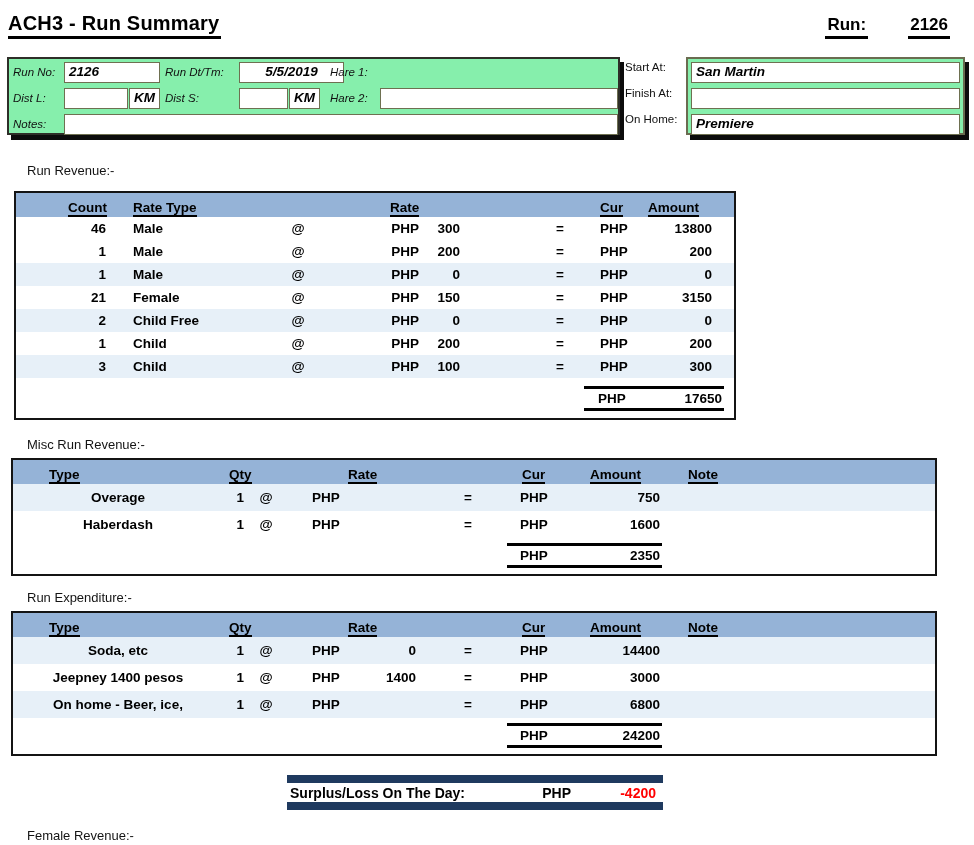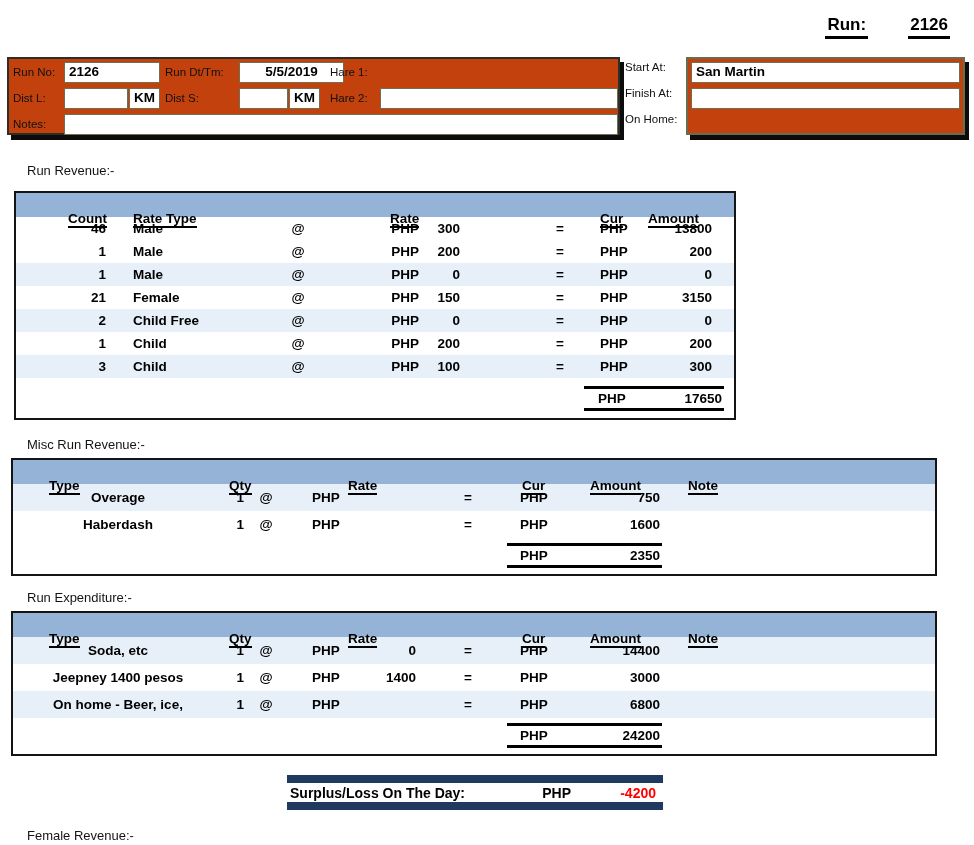--- a/index.html
+++ b/index.html
@@ -18,40 +18,41 @@
   
   .title{
     position:absolute;left:8px;top:12px;font-size:20px;font-weight:bold;
     border-bottom:3px solid #000;padding:0 2px 1px 0;letter-spacing:.2px;
   }
   .run-group{position:absolute;top:15px;right:24px;display:flex;gap:40px;
     font-size:17px;font-weight:bold;margin-left:28px;}
   .run-group span{border-bottom:3px solid #000;padding:0 2px 1px 2px;}
   
   .formbox{
-    position:absolute;top:57px;background:#c2410c;border:2px solid #2e2e28;
+    position:absolute;top:57px;background:#86efac;border:2px solid #2e2e28;
     box-shadow:4px 5px 0 0 #0c0c0c;
+    font-style:italic;
   }
   .formbox.left{left:7px;width:613px;height:78px;}
   .formbox.right{left:686px;width:279px;height:78px;border-color:#6a6c50;}
   .flabel{position:absolute;font-size:11.5px;color:#111;white-space:nowrap;}
   .fbox{
     position:absolute;height:21px;border:1.5px solid var(--field-border);
     background:#fff;font-size:13.5px;font-weight:bold;line-height:18px;
     padding:0 4px;white-space:nowrap;overflow:hidden;
   }
   .fbox.center{text-align:center;}
   .rlabels span{position:absolute;left:625px;font-size:11.5px;color:#111;}
   
   .seclabel{position:absolute;left:8px;font-size:13px;color:#141414;margin-left:19px;}
   
   .tbl{position:absolute;border:2px solid #141414;background:#fff;}
   .tbl-head{height:24px;background:var(--header-blue);position:relative;}
   .tbl-head span{
-    position:absolute;top:18px;font-size:13.5px;font-weight:bold;
+    position:absolute;top:7px;font-size:13.5px;font-weight:bold;
     border-bottom:2px solid #000;padding-bottom:0;white-space:nowrap;
   }
   .row{align-items:center;font-size:13.5px;font-weight:bold;white-space:pre;}
   .l{text-align:left}.r{text-align:right}.ct{text-align:center}
   
   .rrow{display:grid;height:23px;
     grid-template-columns:108px 9px 143px 44px 99px 41px 88px 24px 28px 38px 74px;}
   .rrow .pr{padding-right:18px;}
   #rev-rows .rrow:nth-child(2n+3){background:var(--row-blue);}
   
@@ -74,20 +75,21 @@
   .surplus-row{display:flex;align-items:center;height:19px;font-size:14px;
     font-weight:bold;padding:0 7px 0 3px;}
   .surplus-row .cur{margin-left:auto;}
   .surplus-row .amt{min-width:85px;text-align:right;color:var(--negative-red);}
 </style>
 </head>
 <body>
 
 <div class="page">
 
+  <div class="title">ACH3 - Run Summary</div>
   <div class="run-group">
     <span>Run:</span>
     <span>2126</span>
   </div>
 
   <div class="formbox left">
     <span class="flabel" style="left:4px;top:7px">Run No:</span>
     <div class="fbox" style="left:55px;top:3px;width:96px">2126</div>
     <span class="flabel" style="left:156px;top:7px">Run Dt/Tm:</span>
     <div class="fbox center" style="left:230px;top:3px;width:105px">5/5/2019</div>
@@ -108,20 +110,21 @@
 
   <div class="rlabels">
     <span style="top:61px">Start At:</span>
     <span style="top:87px">Finish At:</span>
     <span style="top:113px">On Home:</span>
   </div>
 
   <div class="formbox right">
     <div class="fbox" style="left:3px;top:3px;width:269px">San Martin</div>
     <div class="fbox" style="left:3px;top:29px;width:269px"></div>
+    <div class="fbox" style="left:3px;top:55px;width:269px">Premiere</div>
   </div>
 
   <div class="seclabel" style="top:163px">Run Revenue:-</div>
   <div class="tbl" style="left:14px;top:191px;width:722px">
     <div class="tbl-head">
       <span style="left:52px">Count</span>
       <span style="left:117px">Rate Type</span>
       <span style="left:374px">Rate</span>
       <span style="left:584px">Cur</span>
       <span style="left:632px">Amount</span>

